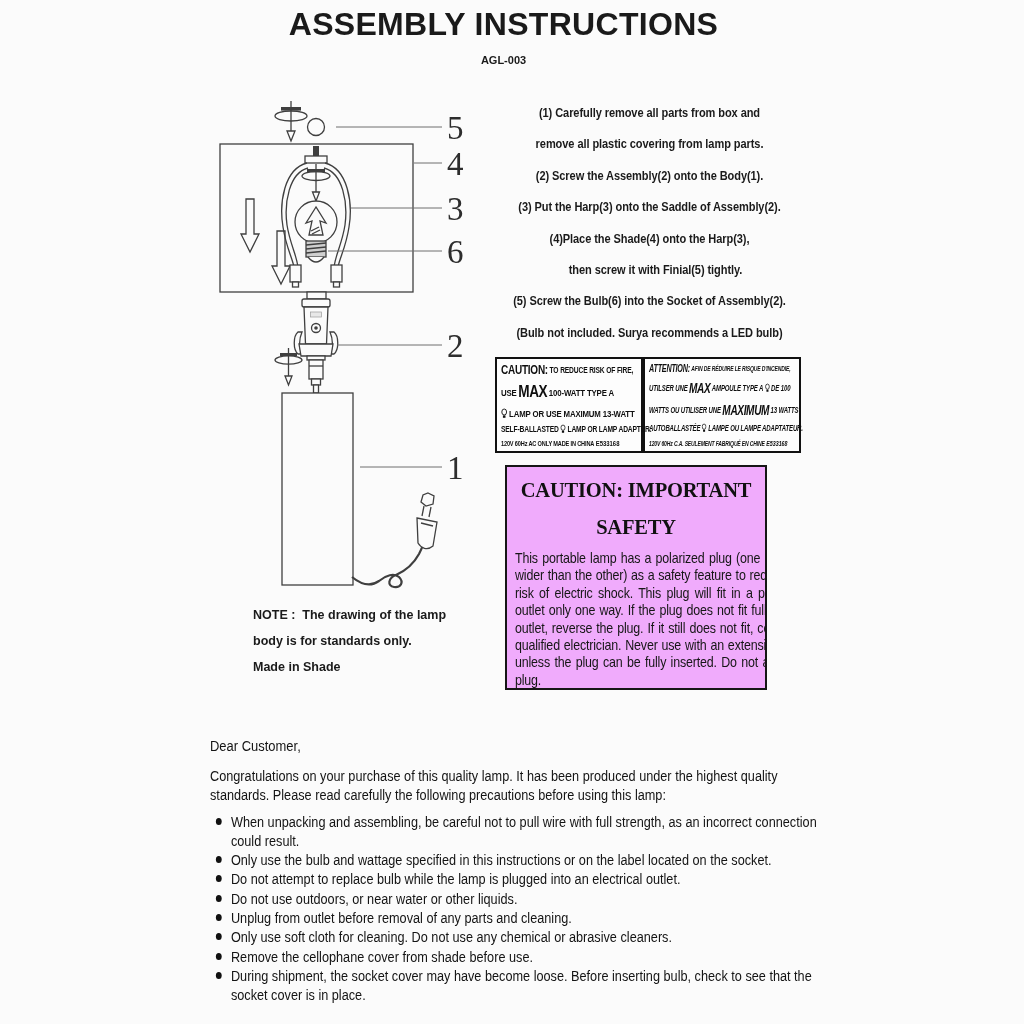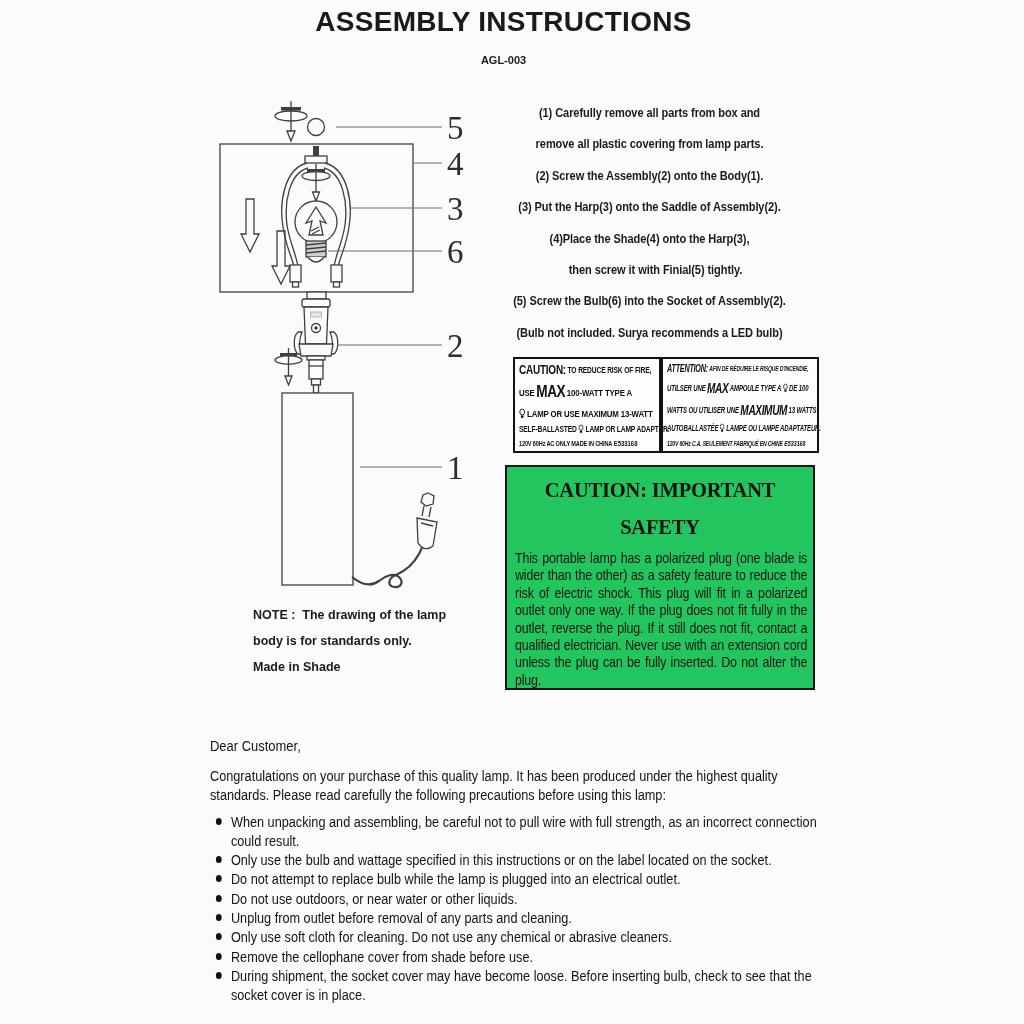--- a/index.html
+++ b/index.html
@@ -5,42 +5,42 @@
   html,body { margin:0; padding:0; }
   .page {
     position:relative; width:1024px; height:1024px;
     background:#fbfbfb; color:#1a1a1a;
     font-family:"Liberation Sans", sans-serif;
     overflow:hidden;
   }
   
   .title {
     position:absolute; top:6px; left:0; width:1007px; text-align:center;
-    font-size:28px; font-weight:bold; letter-spacing:0.3px;
+    font-size:32px; font-weight:bold; letter-spacing:0.3px;
   }
   .model {
     position:absolute; top:54px; left:0; width:1007px; text-align:center;
     font-size:11px; font-weight:bold;
   }
   
   .steps { position:absolute; left:505px; top:104px; width:340px;text-align:center; }
   .step-line {
     font-size:13px; font-weight:bold; line-height:18px; margin-bottom:13.4px;
     white-space:pre; letter-spacing:-0.1px;
     transform:scaleX(0.85); transform-origin:0 50%;
   }
   
   .diagram-svg { position:absolute; left:195px; top:95px; }
   .diagram-svg .leader { stroke:#6f6f6f; stroke-width:1; }
   .callout {
     font-family:"Liberation Serif", serif; font-size:33px; fill:#2d2d2d;
     stroke:none; dominant-baseline:central;
   }
   
-  .warn-labels { position:absolute; left:513px; top:357px; display:flex; }
+  .warn-labels { position:absolute; left:495px; top:357px; display:flex; }
   .warn-panel {
     border:2px solid #111; background:#fdfdfd; box-sizing:border-box;
     height:96px; padding:4px 2px 3px 4px;
     display:flex; flex-direction:column; justify-content:space-between;
     font-weight:bold; color:#0e0e0e;
   }
   .warn-en { width:148px; }
   .warn-fr { width:158px;font-style:italic; }
   .wl { display:flex; align-items:center; gap:2px; white-space:nowrap; transform-origin:0 50%; }
   .warn-en .wl { transform:scaleX(0.8); }
@@ -49,22 +49,22 @@
   .w-big2  { font-size:10px;   font-weight:900; letter-spacing:-0.3px; }
   .w-max   { font-size:17px;   font-weight:900; letter-spacing:-0.5px; }
   .w-max2  { font-size:14px;   font-weight:900; letter-spacing:-0.5px; }
   .w-md    { font-size:9.8px;  letter-spacing:-0.2px; }
   .w-sm    { font-size:8.4px;  letter-spacing:-0.2px; }
   .w-xs    { font-size:7px;    letter-spacing:-0.2px; }
   .w-cert  { font-size:7.4px;  font-weight:900; letter-spacing:0; }
   .bulb-glyph { display:inline-block; flex:0 0 auto; }
   
   .safety {
-    position:absolute; left:505px; top:465px; width:310px; height:225px;
-    border:2px solid #161616; box-sizing:border-box; background:#22c55e; overflow:hidden;
+    position:absolute; left:505px; top:465px; width:262px; height:225px;
+    border:2px solid #161616; box-sizing:border-box; background:#f0abfc; overflow:hidden;
   }
   .safety-h {
     font-family:"Liberation Serif", serif; font-weight:bold;
     font-size:20.5px; line-height:37px; text-align:center; margin-top:5px;
     letter-spacing:-0.2px; color:#111;
   }
   .safety-body {
     margin:3px 0 0 8px; width:352px; transform:scaleX(0.83); transform-origin:0 0;
     font-size:15px; line-height:17.4px; letter-spacing:-0.2px; text-align:justify;
     color:#161616;

